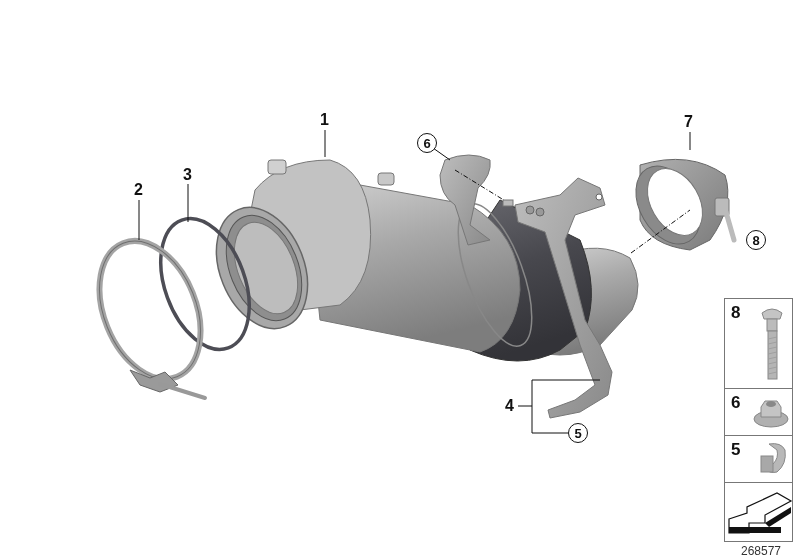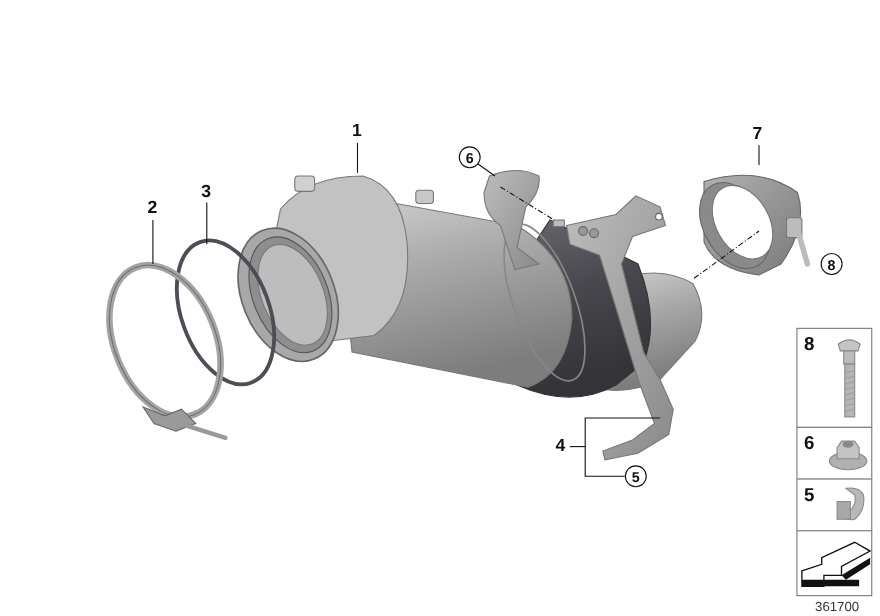--- a/index.html
+++ b/index.html
@@ -148,14 +148,14 @@
   </div>
   <div class="legend-cell" style="top:184px;height:60px;">
     <svg width="69" height="60" style="position:absolute;left:0;top:0;">
       <polygon points="4,36 22,30 22,24 52,10 66,18 40,32 40,40 24,40 24,50 4,50" fill="#fff" stroke="#111" stroke-width="1.2"></polygon>
       <polygon points="4,44 56,44 56,50 4,50" fill="#111"></polygon>
       <polygon points="40,40 66,24 66,30 44,44" fill="#111"></polygon>
     </svg>
   </div>
 </div>
 
-<div class="diagram-id">361700</div>
+<div class="diagram-id">268577</div>
 </div>
 
 </body></html>

